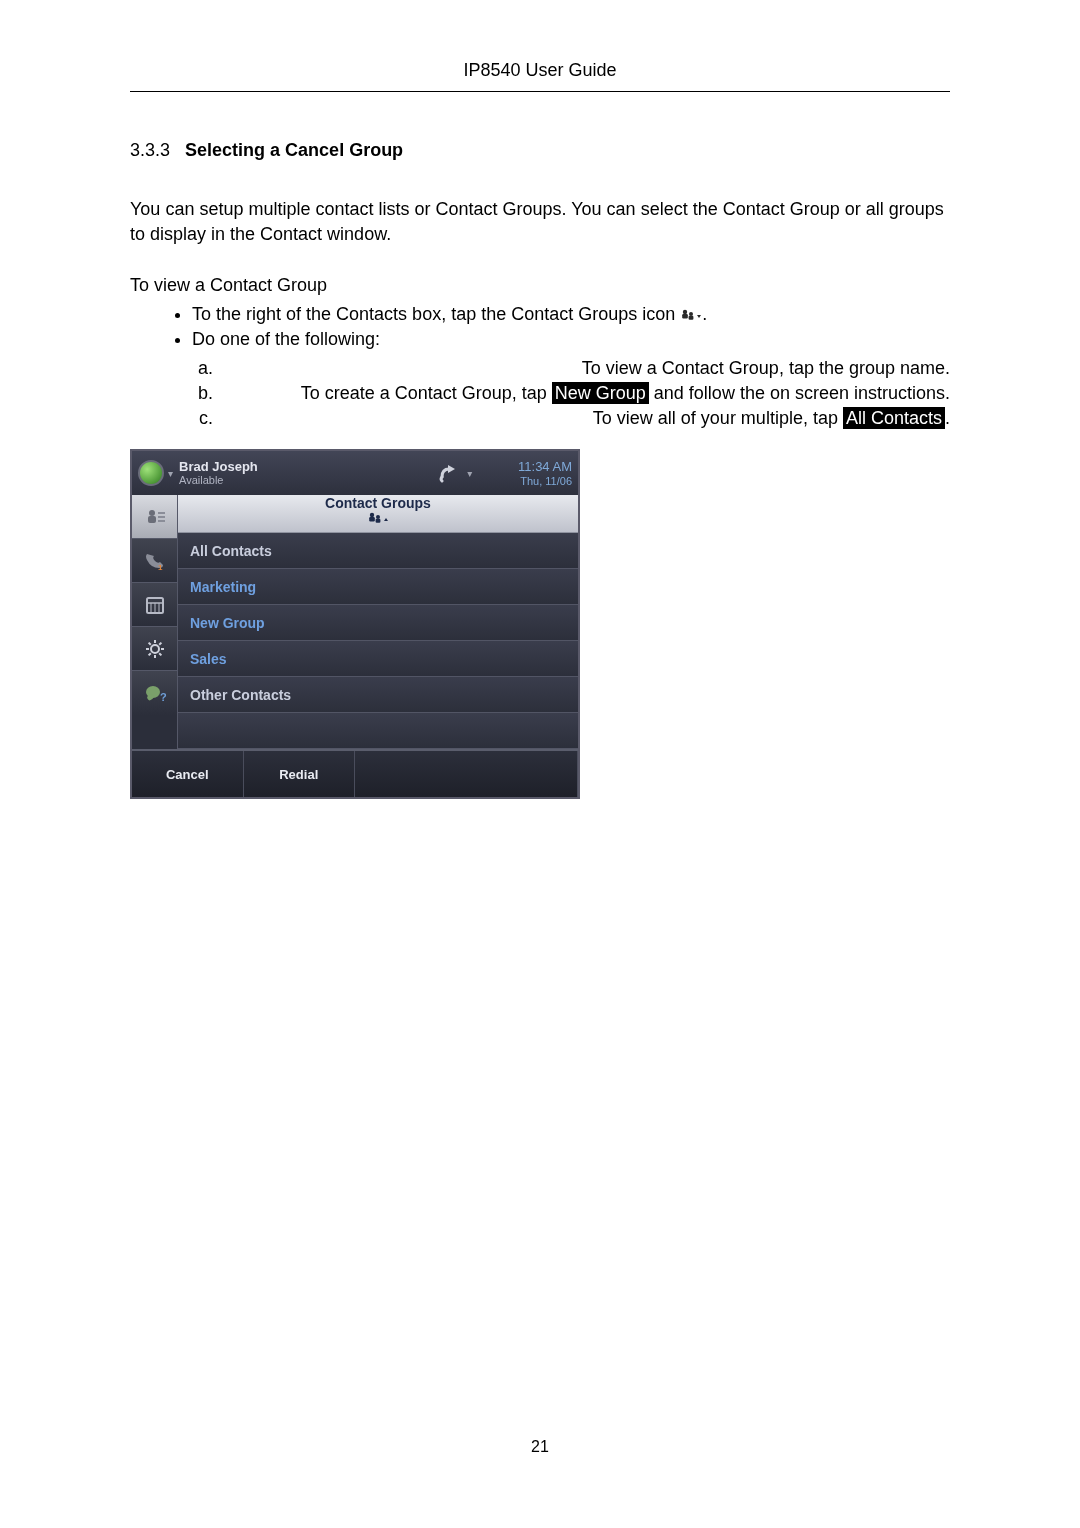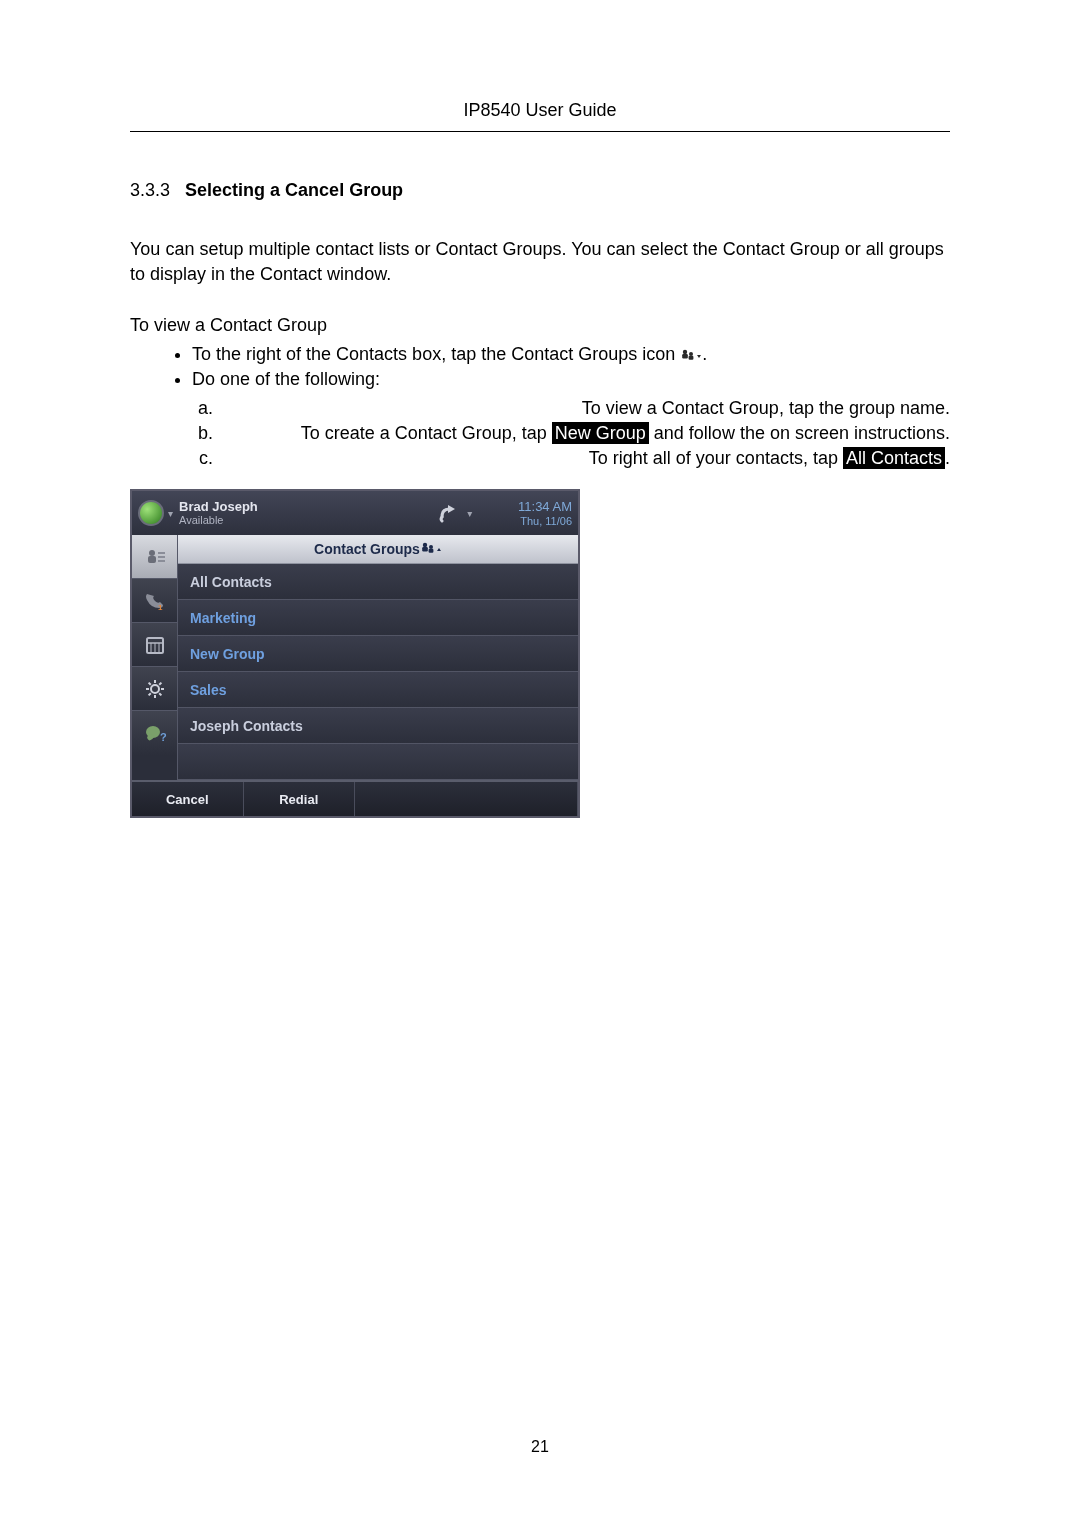--- a/index.html
+++ b/index.html
@@ -4,21 +4,21 @@
   <style>
     * { margin: 0; padding: 0; box-sizing: border-box; }
     body {
       font-family: Arial, Helvetica, sans-serif;
       background: #fff;
       width: 1080px;
       height: 1528px;
       position: relative;
     }
     .page {
-      padding: 100px 130px 60px 130px;
+      padding: 60px 130px 60px 130px;
     }
     .page-header {
       text-align: center;
       font-size: 18px;
       border-bottom: 1px solid #000;
       padding-bottom: 10px;
       margin-bottom: 48px;
     }
     .section-heading {
       font-size: 18px;
@@ -114,49 +114,50 @@
       align-items: center;
       justify-content: center;
       border-bottom: 1px solid #555868;
       background: linear-gradient(#40434f,#2b2e3a);
     }
     .side-tab.active { background: linear-gradient(#d8dae0,#a9acb5); }
     .content-area { flex: 1; }
     .content-header {
       display: flex;
       align-items: center;
-      justify-content: center;
-      height: 29px;
+      justify-content: flex-start;
+      height: 38px;
       padding: 0 10px;
       background: linear-gradient(#e7e9ee, #bfc2cc);
       color: #1d2a4a;
       font-weight: bold;
       font-size: 14px;
       border-bottom: 1px solid #8f93a0;
+      flex-direction: column;
     }
     .list-row {
       height: 36px;
       display: flex;
       align-items: center;
       padding: 0 12px;
       background: linear-gradient(#3a3d4c, #2c2f3b);
       color: #c9cedd;
       font-weight: bold;
       font-size: 14px;
       border-bottom: 1px solid #525565;
     }
     .list-row.primary { color: #6fa0e0; }
     .list-blank {
       height: 36px;
       background: linear-gradient(#3a3d4c, #2c2f3b);
       border-bottom: 1px solid #525565;
     }
     .soft-keys {
       display: flex;
-      height: 36px;
+      height: 48px;
       background: linear-gradient(#2c2f3b,#1e2029);
       border-top: 2px solid #5a5d6c;
     }
     .soft-key {
       flex: 0 0 25%;
       display: flex;
       align-items: center;
       justify-content: center;
       color: #e9ebf2;
       font-weight: bold;
@@ -204,21 +205,21 @@
     </li>
     <li>Do one of the following:</li>
   </ul>
 
   <ol class="letters">
     <li>To view a Contact Group, tap the group name.</li>
     <li>
       <span>To create a Contact Group, tap </span><span class="tag">New Group</span><span> and follow the on screen instructions.</span>
     </li>
     <li>
-      <span>To right all of your contacts, tap </span><span class="tag">All Contacts</span><span>.</span>
+      <span>To view all of your multiple, tap </span><span class="tag">All Contacts</span><span>.</span>
     </li>
   </ol>
 
   <div class="phone-shot">
     <div class="phone-top">
       <div class="presence-dot"></div>
       <div class="presence-arrow">▾</div>
       <div class="user-block">
         <div class="user-name">Brad Joseph</div>
         <div class="user-status">Available</div>
@@ -297,21 +298,21 @@
               <circle cx="11" cy="6" r="2" fill="#1d2a4a"></circle>
               <rect x="8.6" y="7.8" width="4.8" height="4" rx="1.1" fill="#1d2a4a"></rect>
               <polygon points="17,10 21,10 19,7" fill="#1d2a4a"></polygon>
             </svg>
           </span>
         </div>
         <div class="list-row">All Contacts</div>
         <div class="list-row primary">Marketing</div>
         <div class="list-row primary">New Group</div>
         <div class="list-row primary">Sales</div>
-        <div class="list-row">Joseph Contacts</div>
+        <div class="list-row">Other Contacts</div>
         <div class="list-blank"></div>
       </div>
     </div>
 
     <div class="soft-keys">
       <div class="soft-key">Cancel</div>
       <div class="soft-key">Redial</div>
       <div class="soft-key empty"></div>
     </div>
   </div>

